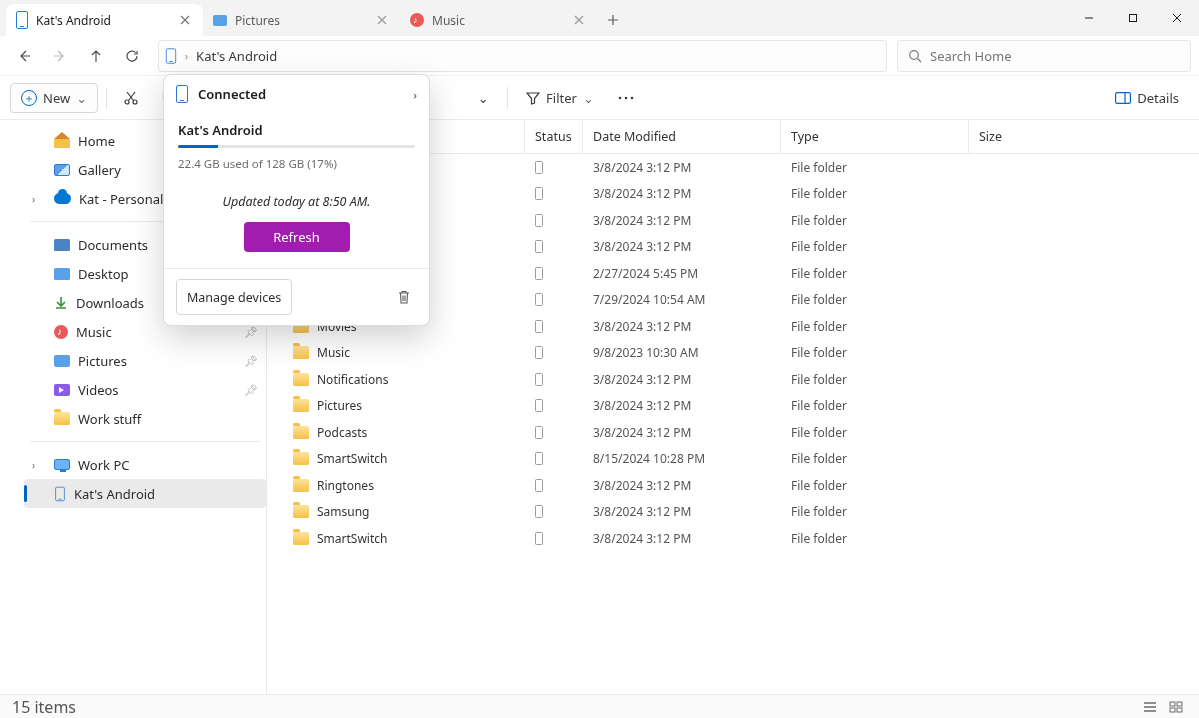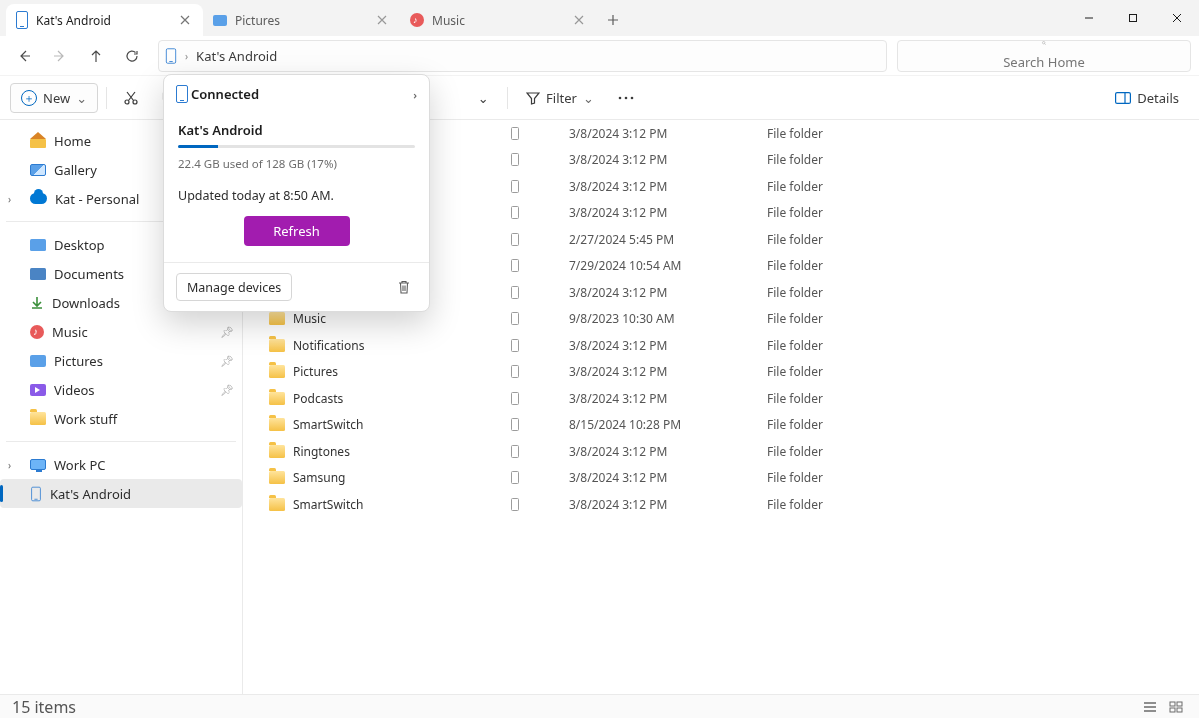--- a/index.html
+++ b/index.html
@@ -18,36 +18,36 @@
 
   svg { display:block; }
 
   
   .navbar { height:40px; background:#fff; display:flex; align-items:center; gap:4px; padding:0 8px; border-bottom:1px solid #f3f3f3; }
   .navbtn { width:32px; height:32px; border-radius:4px; display:flex; align-items:center; justify-content:center; color:#4b4b4b; }
   .navbtn.disabled { color:#b9b9b9; }
   .addressbar { flex:1; height:32px; border:1px solid #e5e5e5; border-radius:4px; background:#fdfdfd; display:flex; align-items:center; padding:0 6px; gap:8px; margin:0 6px; }
   .addressbar .crumb { color:#3b3b3b; font-size:13px; }
   .addressbar .sep { color:#8a8a8a; font-size:10px; }
-  .searchbox { width:294px; height:32px; border:1px solid #e5e5e5; border-radius:4px; background:#fdfdfd; display:flex; align-items:center; padding:0 10px; color:#767676; gap:8px;flex-direction:column; }
+  .searchbox { width:294px; height:32px; border:1px solid #e5e5e5; border-radius:4px; background:#fdfdfd; display:flex; align-items:center; padding:0 10px; color:#767676; gap:8px; }
 
   
   .cmdbar { height:44px; background:#fff; border-bottom:1px solid #eaeaea; display:flex; align-items:center; padding:0 10px; gap:6px; }
   .cmdbtn { height:30px; border-radius:4px; display:flex; align-items:center; gap:6px; padding:0 10px; color:#3b3b3b; }
   .cmdbtn .chev { color:#6b6b6b; }
   .iconbtn { width:32px; height:32px; border-radius:4px; display:flex; align-items:center; justify-content:center; color:#3b3b3b; }
   .cmdsep { width:1px; height:22px; background:#e5e5e5; margin:0 2px; }
   .spacer { flex:1; }
 
   .newbtn { border:1px solid #d6d6d6; background:#fdfdfd; }
   .newbtn .plus { width:16px; height:16px; border-radius:8px; border:1.3px solid #0067c0; display:flex; align-items:center; justify-content:center; color:#0067c0; font-size:11px; line-height:0; }
 
   
   .columns { display:flex; height:calc(718px - 36px - 40px - 44px - 24px); }
-  .sidebar { width:243px; border-right:1px solid #eaeaea; padding:6px 0; overflow:hidden; }
+  .sidebar { width:243px; border-right:1px solid #eaeaea; padding:6px 0; overflow:hidden;margin-left:24px; }
   .sideitem { height:29px; display:flex; align-items:center; gap:8px; padding:0 8px 0 30px; border-radius:4px; color:#2d2d2d; position:relative; }
   .sideitem.selected { background:#eaeaea; }
   .sideitem.selected::before { content:""; position:absolute; left:0; top:6px; bottom:6px; width:3px; background:#0067c0; border-radius:2px; }
   .sideitem .exp { position:absolute; left:8px; color:#6b6b6b; font-size:10px;}
   .sideitem .pin { margin-left:auto; color:#9a9a9a; font-size:11px; }
   .sidesep { height:1px; background:#eaeaea; margin:8px 6px; }
 
   .content { flex:1; position:relative; background:#fff;}
   .listhead { height:34px; display:flex; align-items:center; border-bottom:1px solid #eaeaea; font-size:12.5px; color:#333; }
   .listhead .hcell { padding:0 10px; border-right:1px solid #eaeaea; height:100%; display:flex; align-items:center;}
@@ -66,31 +66,31 @@
   .foldericon { width:16px; height:13px; background:linear-gradient(#ffe49c,#f5c146); border-radius:1.5px; position:relative; }
   .foldericon::before{ content:""; position:absolute; top:-3px; left:0; width:7px; height:3px; background:#f5c146; border-radius:1.5px 1.5px 0 0;}
 
   
   .statusbar { height:24px; border-top:1px solid #eaeaea; background:#fafafa; display:flex; align-items:center; padding:0 12px; font-size:16px; color:#555; }
   .statusbar .vbtns { margin-left:auto; display:flex; gap:4px; color:#6b6b6b;}
   .statusbar .vbtns div { width:22px; height:18px; display:flex; align-items:center; justify-content:center; border-radius:3px;}
 
   
   .flyout { position:absolute; left:163px; top:74px; width:267px; background:#fff; border:1px solid #dcdcdc; border-radius:8px; box-shadow:0 12px 32px rgba(0,0,0,.18); overflow:hidden; }
-  .flyout .fhdr { height:38px; display:flex; align-items:center; gap:3px; padding:0 12px; font-weight:600; color:#1c1c1c; }
+  .flyout .fhdr { height:38px; display:flex; align-items:center; gap:10px; padding:0 12px; font-weight:600; color:#1c1c1c; }
   .flyout .fhdr .rchev { margin-left:auto; color:#6b6b6b; font-size:11px;}
   .flyout .fsub { padding:8px 14px 0 14px;}
   .flyout .device-name { font-size:13px; color:#1c1c1c; font-weight:600;}
   .flyout .progress { height:3px; background:#e3e3e3; border-radius:2px; margin-top:6px; overflow:hidden;}
   .flyout .progress .bar { height:100%; background:#0067c0;}
   .flyout .storage { font-size:11.5px; color:#6d6d6d; margin-top:8px;}
-  .flyout .updated { text-align:left; font-size:12.5px; color:#2d2d2d; margin-top:16px;}
+  .flyout .updated { text-align:center; font-size:12.5px; color:#2d2d2d; margin-top:22px;font-style:italic;}
   .flyout .refreshbtn { margin:12px auto 16px auto; width:106px; height:30px; background:#a21caf; color:#fff; border-radius:4px; display:flex; align-items:center; justify-content:center; font-size:13px; cursor:pointer;}
   .flyout .ffoot { border-top:1px solid #eaeaea; padding:10px 12px; display:flex; align-items:center; }
-  .flyout .managebtn { height:28px; border:1px solid #d6d6d6; border-radius:4px; padding:0 10px; display:flex; align-items:center; font-size:12.5px; color:#2d2d2d; background:#fff;}
+  .flyout .managebtn { height:36px; border:1px solid #d6d6d6; border-radius:4px; padding:0 10px; display:flex; align-items:center; font-size:12.5px; color:#2d2d2d; background:#fff;}
   .flyout .deletebtn { margin-left:auto; width:26px; height:26px; border-radius:4px; display:flex; align-items:center; justify-content:center; color:#5c5c5c;}
 
   
   .i-phone { width:12px; height:18px; border:1.5px solid #2c7bd1; border-radius:2px; position:relative; display:inline-block;}
   .i-phone::after{ content:""; position:absolute; bottom:1px; left:50%; width:4px; height:1px; transform:translateX(-50%); background:#2c7bd1;}
   .i-phone-gray { width:8px; height:13px; border:1px solid #9c9c9c; border-radius:1.5px; display:inline-block;}
   .i-home{width:16px;height:14px;position:relative;display:inline-block;}
   .i-home::before{content:"";position:absolute;left:0;bottom:0;width:16px;height:9px;background:#f5c146;border-radius:1px;}
   .i-home::after{content:"";position:absolute;left:0;top:-2px;border-left:8px solid transparent;border-right:8px solid transparent;border-bottom:7px solid #d98426;}
   .i-gallery{width:16px;height:12px;border:1.5px solid #2c7bd1;border-radius:2px;position:relative;display:inline-block;background:linear-gradient(135deg,#5aa0e8 50%,#cfe7ff 50%);}
@@ -271,26 +271,26 @@
     </div>
     <div class="sideitem">
       <span class="exp">›</span>
       <span class="i-cloud"></span>
       <span>Kat - Personal</span>
     </div>
 
     <div class="sidesep"></div>
 
     <div class="sideitem">
+      <span class="i-folder i-docs"></span>
+      <span>Documents</span>
+    </div>
+    <div class="sideitem">
       <span class="i-folder i-desktop"></span>
       <span>Desktop</span>
-    </div>
-    <div class="sideitem">
-      <span class="i-folder i-docs"></span>
-      <span>Documents</span>
     </div>
     <div class="sideitem">
       <span class="i-dl">
           <svg width="14" height="14" viewBox="0 0 14 14">
             <path d="M7 1 V9 M3 6 L7 10 L11 6 M2 12 H12" fill="none" stroke="currentColor" stroke-width="1.6"></path>
           </svg>
         </span>
       <span>Downloads</span>
     </div>
     <div class="sideitem">
@@ -320,20 +320,27 @@
       <span class="i-monitor"></span>
       <span>Work PC</span>
     </div>
     <div class="sideitem selected">
       <span class="i-phone" style="transform:scale(.8)"></span>
       <span>Kat's Android</span>
     </div>
   </div>
 
   <div class="content">
+    <div class="listhead">
+      <div class="hcell col-name">Name</div>
+      <div class="hcell col-status">Status</div>
+      <div class="hcell col-date">Date Modified</div>
+      <div class="hcell col-type">Type</div>
+      <div class="hcell col-size">Size</div>
+    </div>
     <div id="rows">
         <div class="row">
           <div class="cell c-name">
             <span class="foldericon"></span>
             <span></span>
           </div>
           <div class="cell c-status">
             <span class="i-phone-gray"></span>
           </div>
           <div class="cell c-date">3/8/2024 3:12 PM</div>

